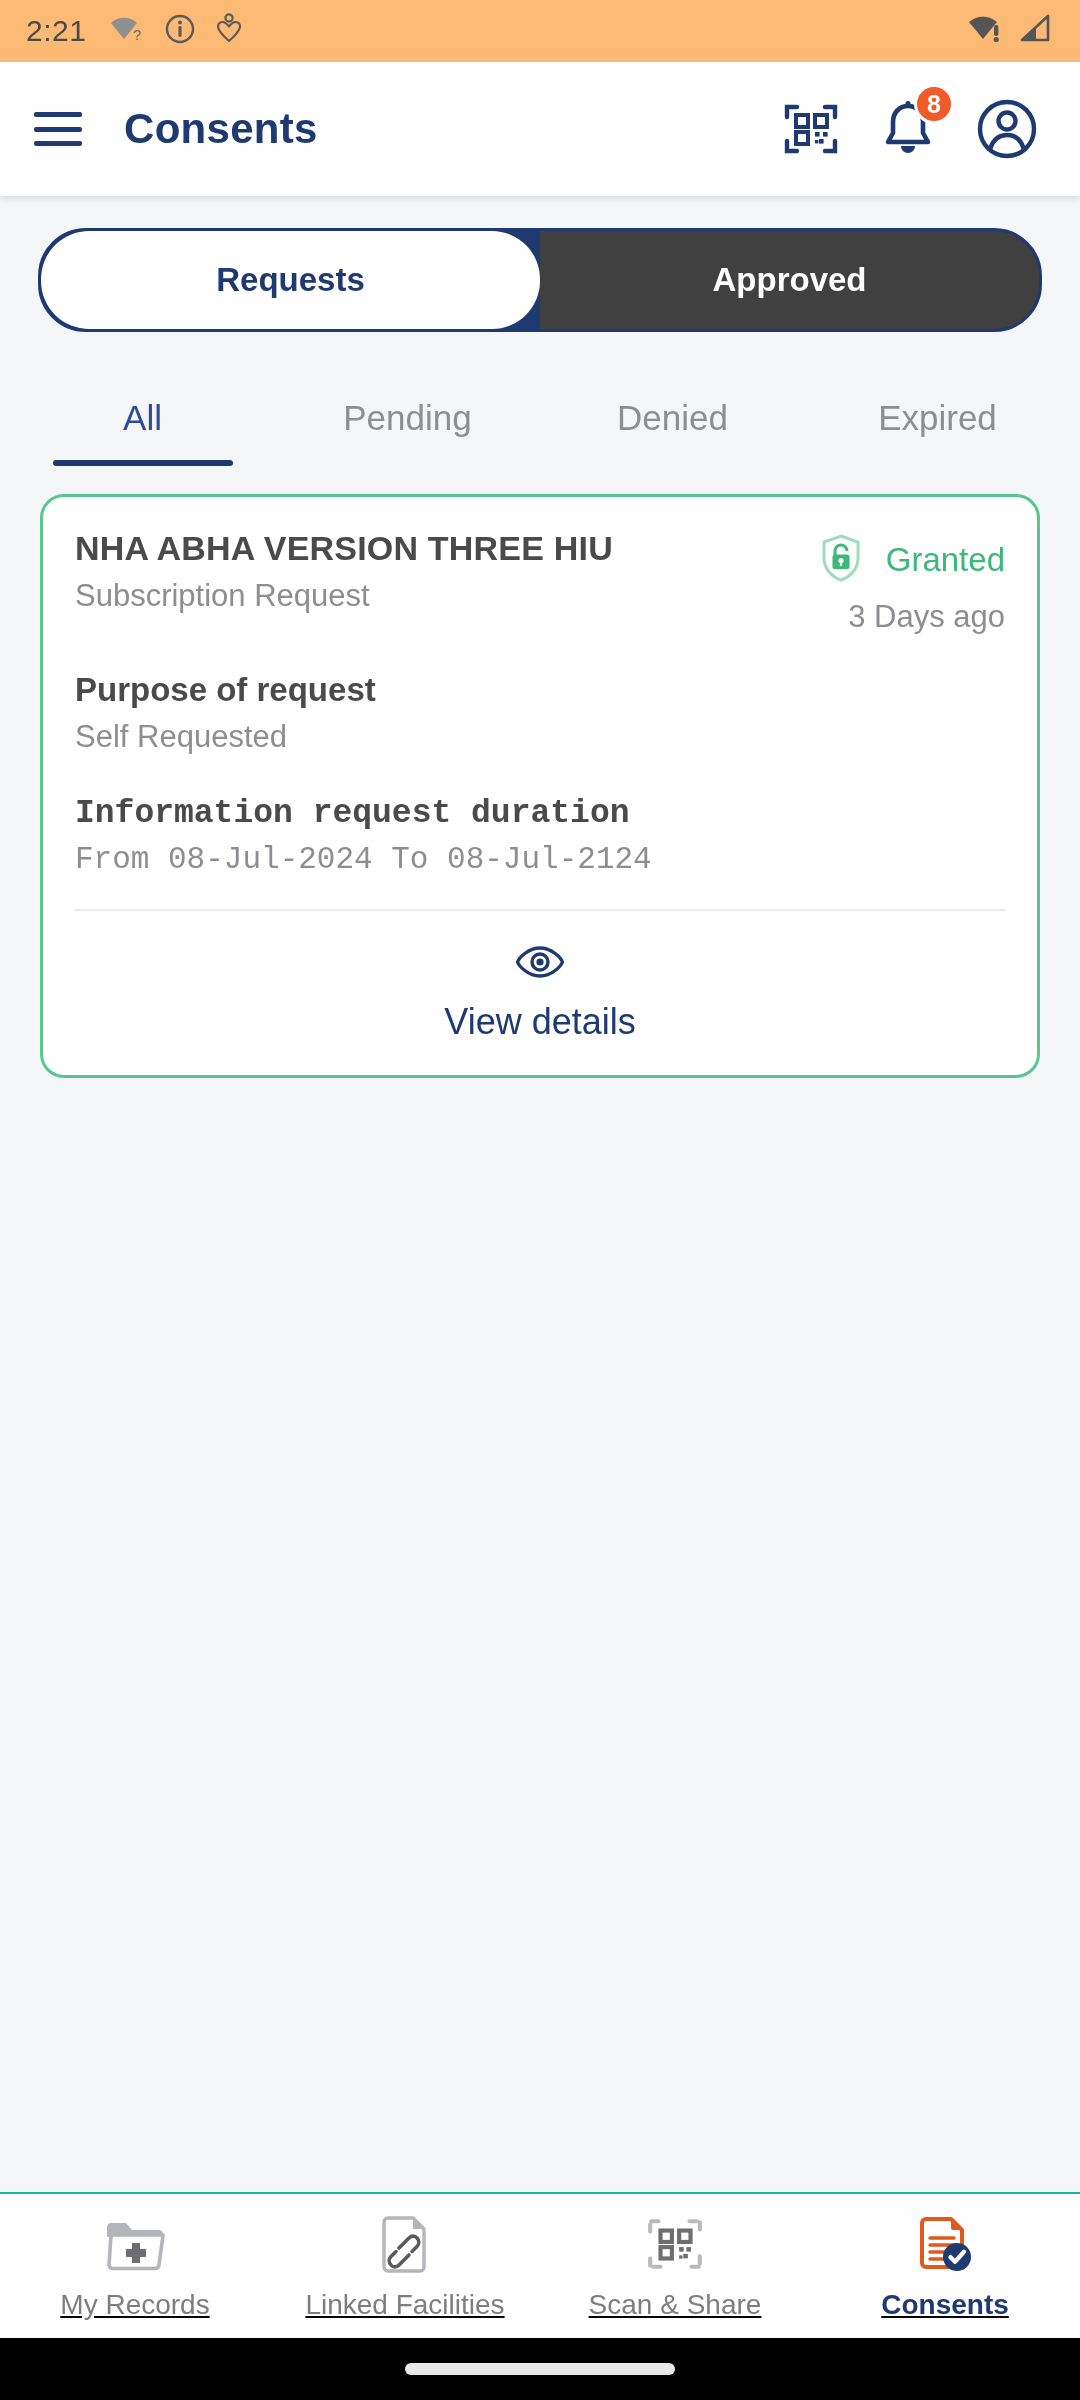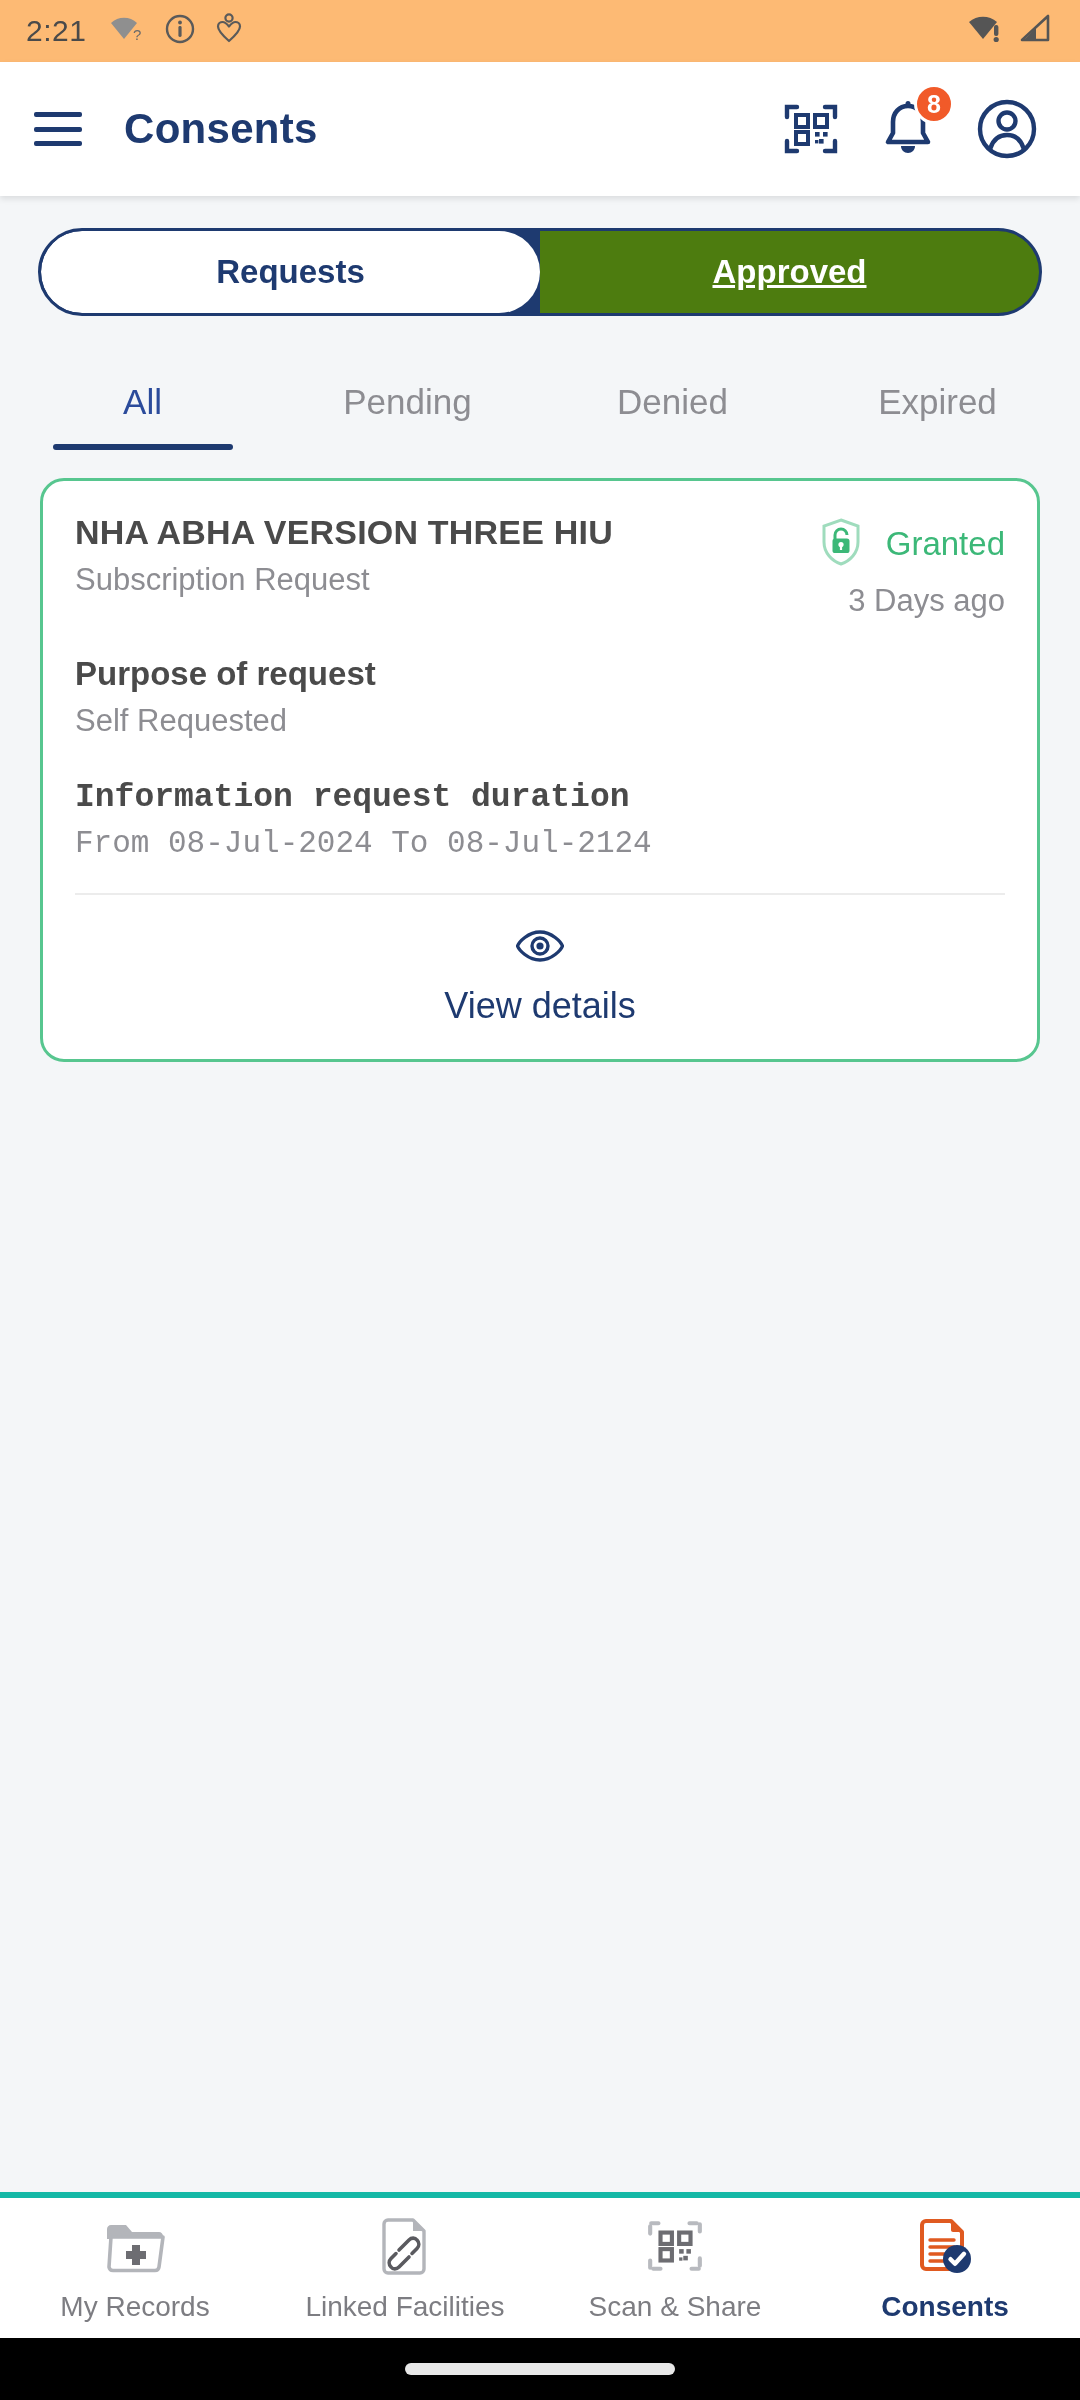--- a/index.html
+++ b/index.html
@@ -37,29 +37,29 @@
     position:absolute; top:-16px; right:-20px;
     min-width:40px; height:40px; border-radius:20px;
     background:#f15a29; color:#fff; font-size:25px; font-weight:bold;
     display:flex; align-items:center; justify-content:center; padding:0 9px;
     border:3px solid #fff;
   }
 
   
   .seg-wrap { padding:32px 38px 0 38px; }
   .segmented {
-    display:flex; height:88px; border-radius:48px; overflow:hidden;
+    display:flex; height:104px; border-radius:48px; overflow:hidden;
     border:3px solid #1e3a70; background:#1e3a70;
   }
   .seg {
     flex:1; display:flex; align-items:center; justify-content:center;
     font-size:33px; font-weight:bold; cursor:pointer;
   }
   .seg.inactive { background:#ffffff; color:#1e3a70; border-radius:48px; }
-  .seg.active { background:#4d7c0f; color:#ffffff;text-decoration:underline; }
+  .seg.active { background:#404040; color:#ffffff; }
 
   
   .tabs { display:flex; padding:0 10px; margin-top:42px; }
   .tab {
     flex:1; text-align:center; font-size:35px; color:#8d8d92;
     padding:24px 0 28px 0; position:relative; cursor:pointer;
   }
   .tab.active { color:#2b4b9b; }
   .tab.active:after {
     content:""; position:absolute; left:50%; transform:translateX(-50%);
@@ -90,21 +90,21 @@
   .card-divider { height:2px; background:#ececec; margin:0 32px; }
   .view-details {
     display:flex; align-items:center; justify-content:center; gap:18px;
     padding:34px 0 32px 0; cursor:pointer;flex-direction:column;
   }
   .view-details-text { font-size:36px; color:#1e3a70; font-weight:500; }
 
   
   .bottomnav {
     flex:0 0 146px; height:146px; background:#ffffff;
-    display:flex; align-items:center; border-top:6px solid #14b8a6;
+    display:flex; align-items:center; border-top:2px solid #14b8a6;text-decoration:underline;
   }
   .nav-item { flex:1; display:flex; flex-direction:column; align-items:center; gap:12px; cursor:pointer; }
   .nav-label { font-size:28px; color:#7d7d82; }
   .nav-item.active .nav-label { color:#1e3a70; font-weight:bold; }
   .nav-icon { height:66px; display:flex; align-items:center; justify-content:center; }
 
   
   .gesturebar { flex:0 0 62px; background:#000000; display:flex; align-items:center; justify-content:center; }
   .gesture-pill { width:270px; height:12px; border-radius:6px; background:#e8e8e8; }
 </style>

